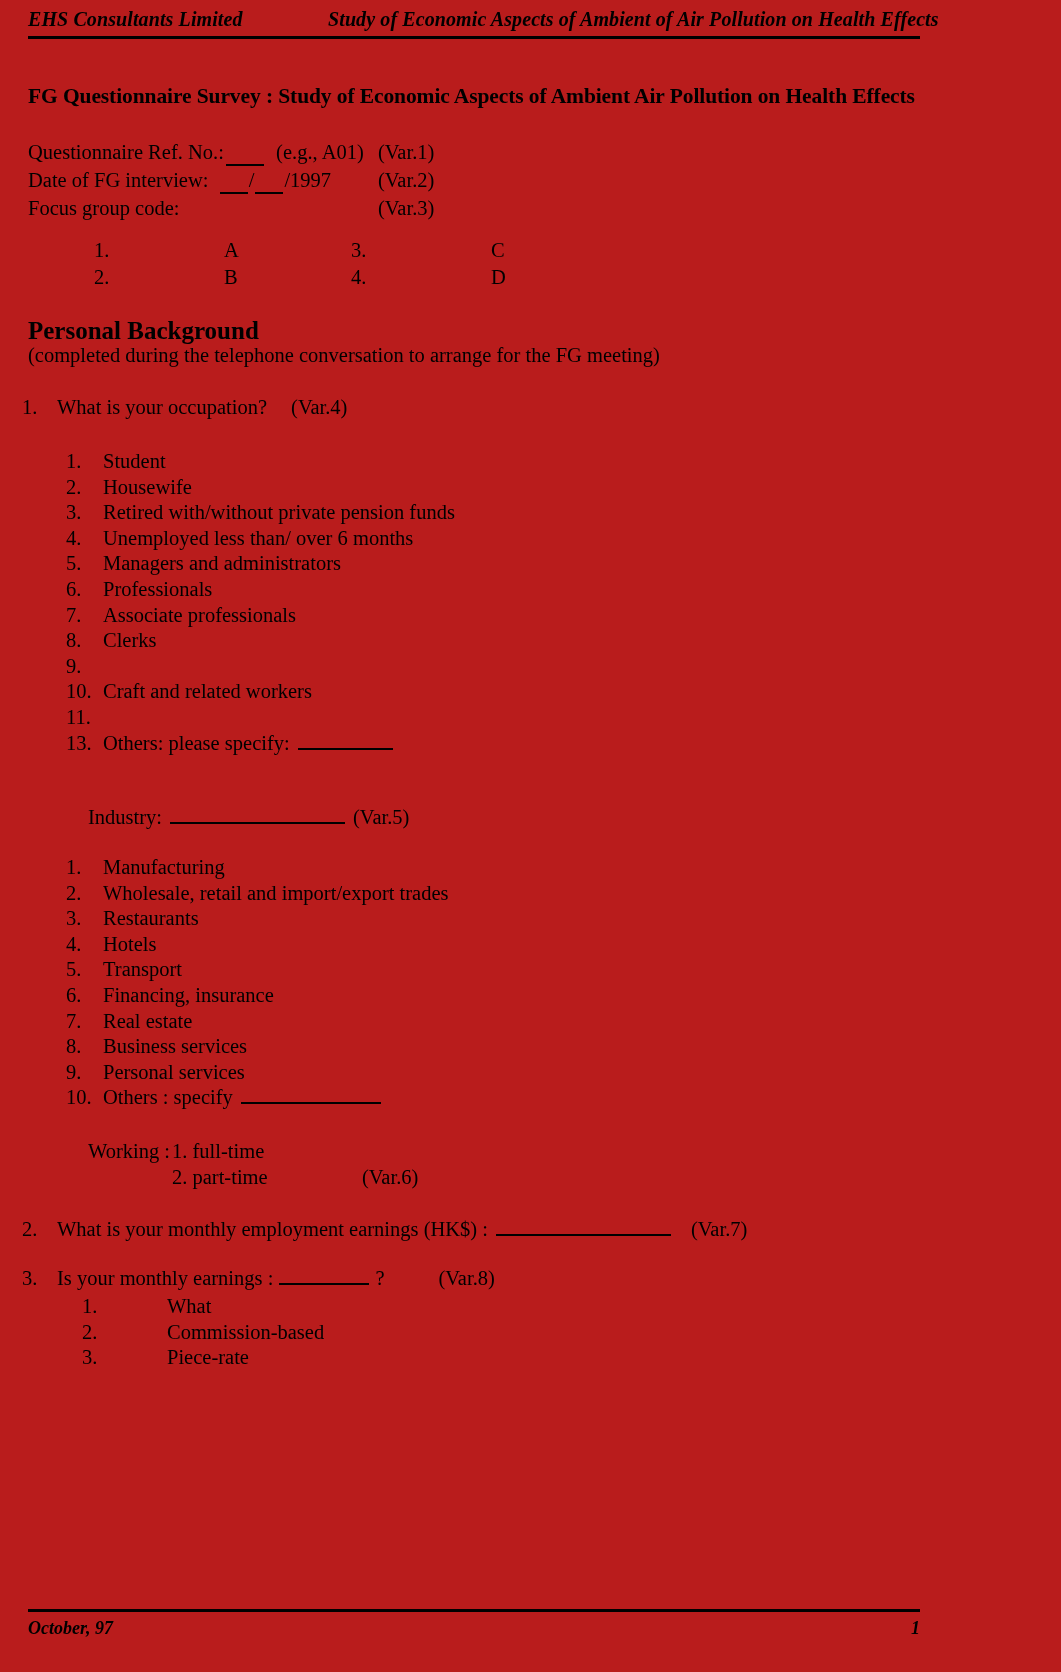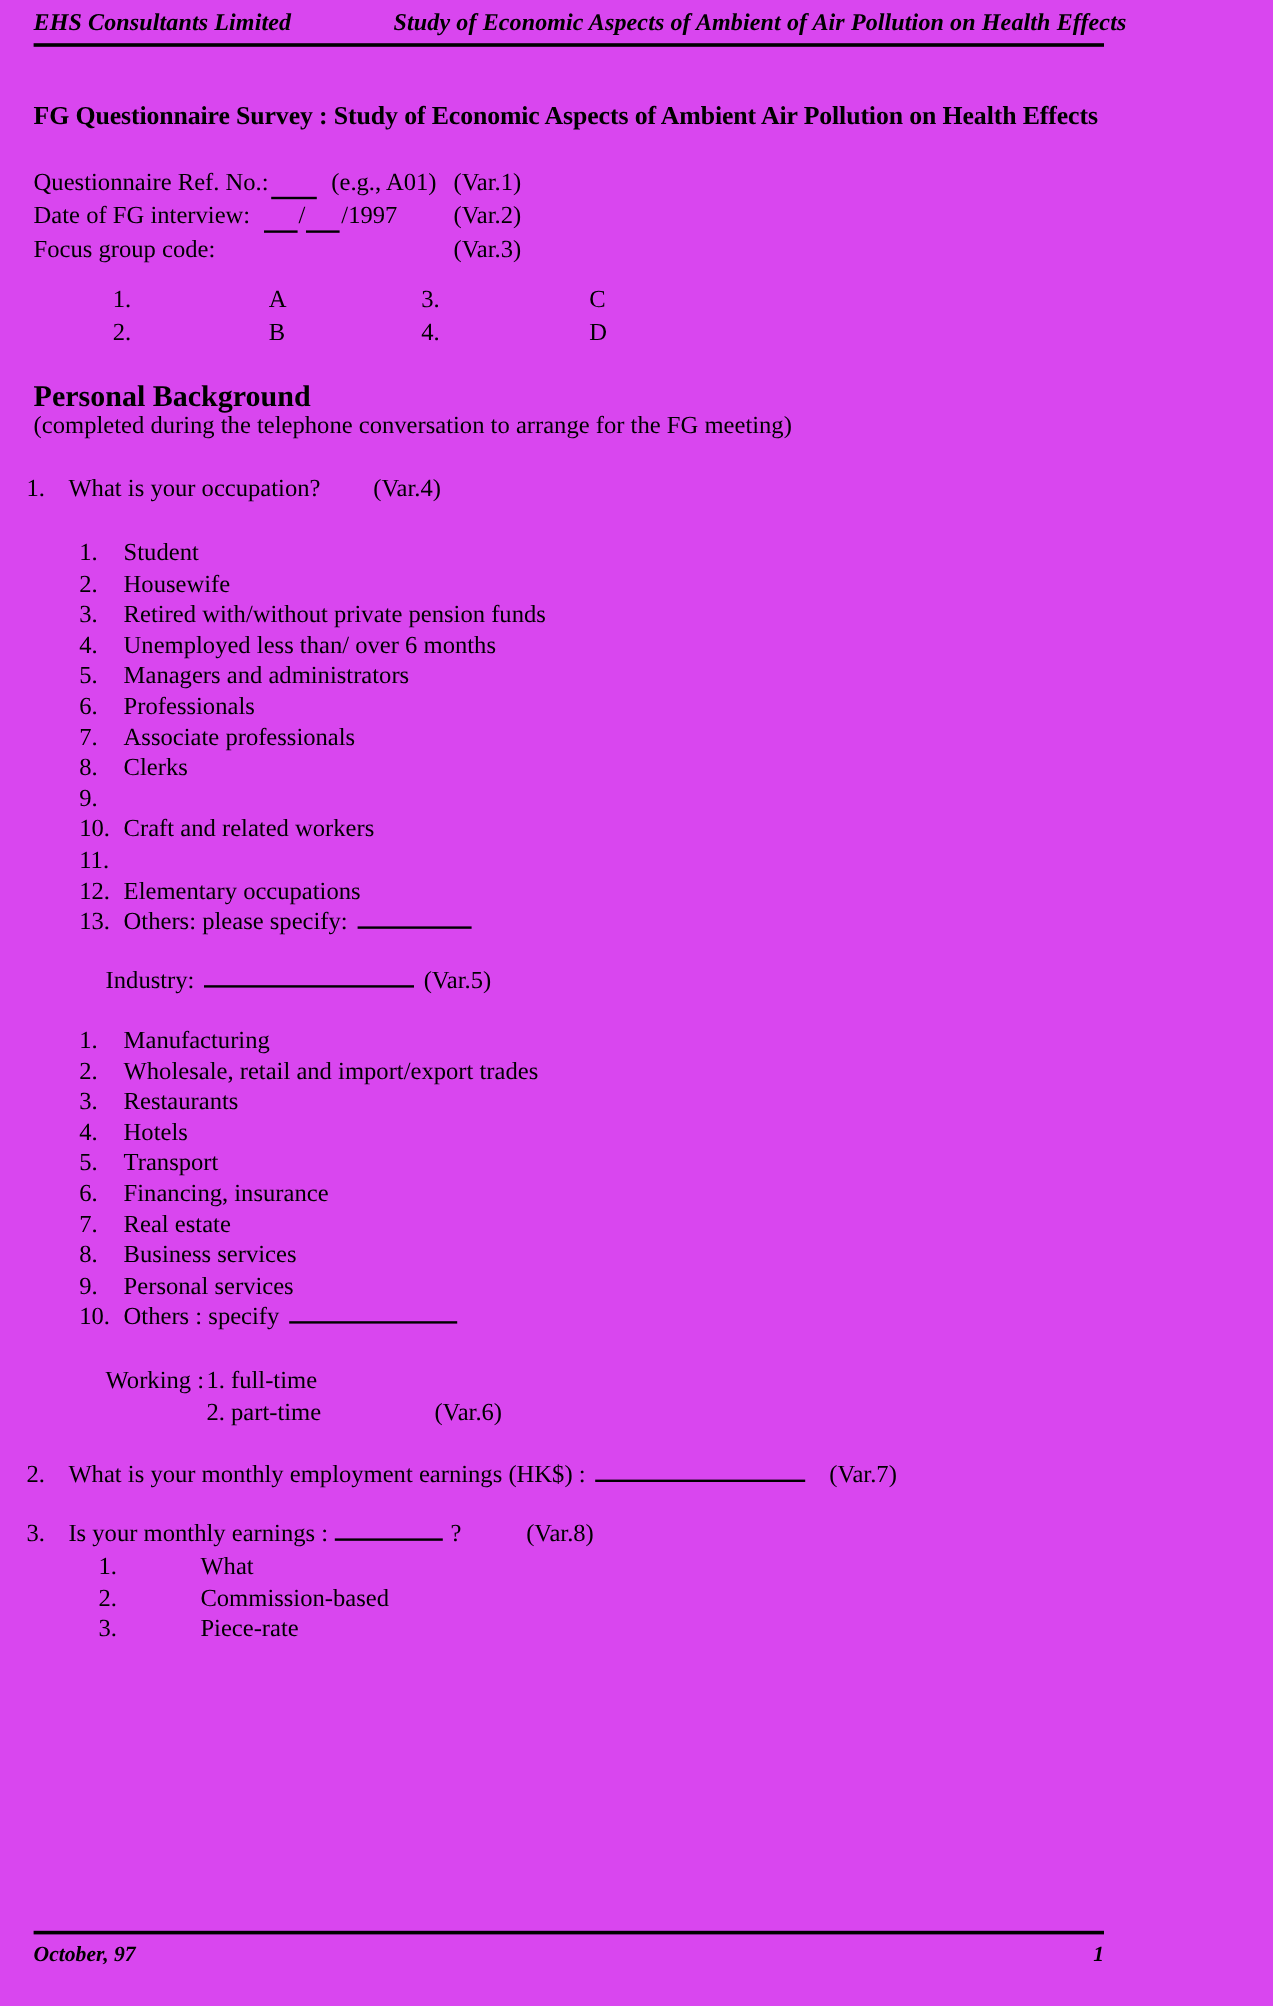--- a/index.html
+++ b/index.html
@@ -9,21 +9,21 @@
     background: #ffffff;
   }
   body {
     font-family: "Liberation Serif", "DejaVu Serif", serif;
     color: #000000;
   }
   .page {
     position: relative;
     width: 1061px;
     height: 1672px;
-    background: #d946ef;
+    background: #b91c1c;
     overflow: hidden;
     box-sizing: border-box;
   }
 
   
   .running-header {
     position: absolute;
     left: 28px;
     top: 8px;
     width: 892px;
@@ -289,21 +289,21 @@
       <span class="code-cell cc-v2">D</span>
     </div>
   </div>
 
   <div class="section-head">Personal Background</div>
   <div class="section-sub">(completed during the telephone conversation to arrange for the FG meeting)</div>
 
   <div class="question" style="left:22px; top:396px;">
     <span class="q-num">1.</span>
     <span class="q-text">What is your occupation?</span>
-    <span class="q-var" style="margin-left:44px;text-align:center;">(Var.4)</span>
+    <span class="q-var" style="margin-left:24px;text-align:center;">(Var.4)</span>
   </div>
 
   <div class="opt-list" style="left:66px; top:449px;">
     <div class="opt-row">
         <span class="opt-num">1.</span>
         <span class="opt-label">Student</span>
       </div>
     <div class="opt-row">
         <span class="opt-num">2.</span>
         <span class="opt-label">Housewife</span>
@@ -334,24 +334,20 @@
       </div>
     <div class="opt-row">
         <span class="opt-num">9.</span>
       </div>
     <div class="opt-row">
         <span class="opt-num">10.</span>
         <span class="opt-label">Craft and related workers</span>
       </div>
     <div class="opt-row">
         <span class="opt-num">11.</span>
-      </div>
-    <div class="opt-row">
-        <span class="opt-num">12.</span>
-        <span class="opt-label">Elementary occupations</span>
       </div>
     <div class="opt-row">
         <span class="opt-num">13.</span>
         <span class="opt-label">Others:  please specify:</span>
         <span class="blank-m"></span>
       </div>
   </div>
 
   <div class="industry-line">
     <span>Industry:</span>

